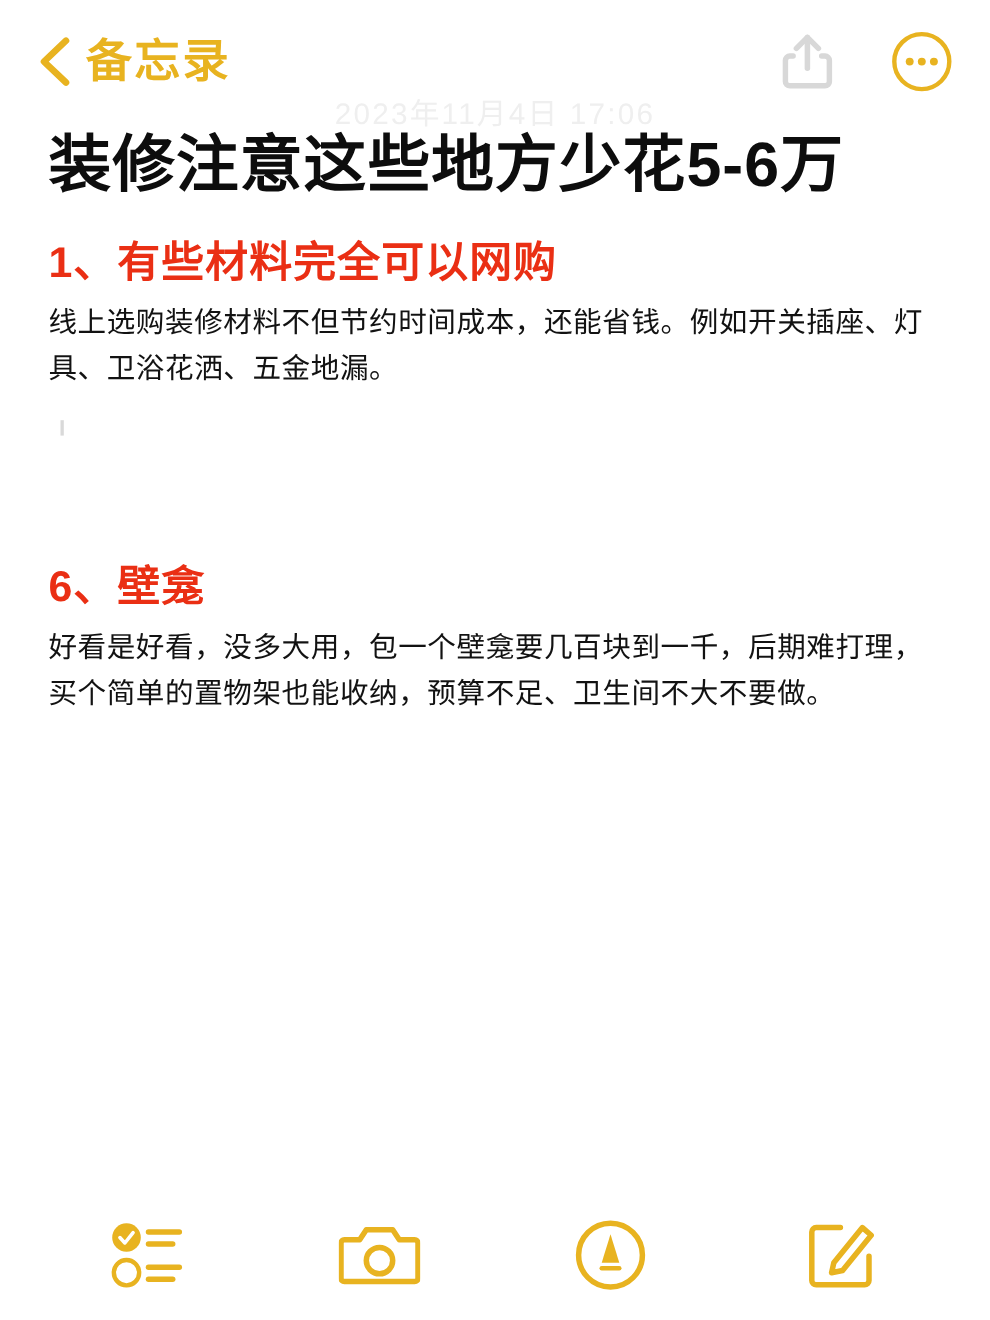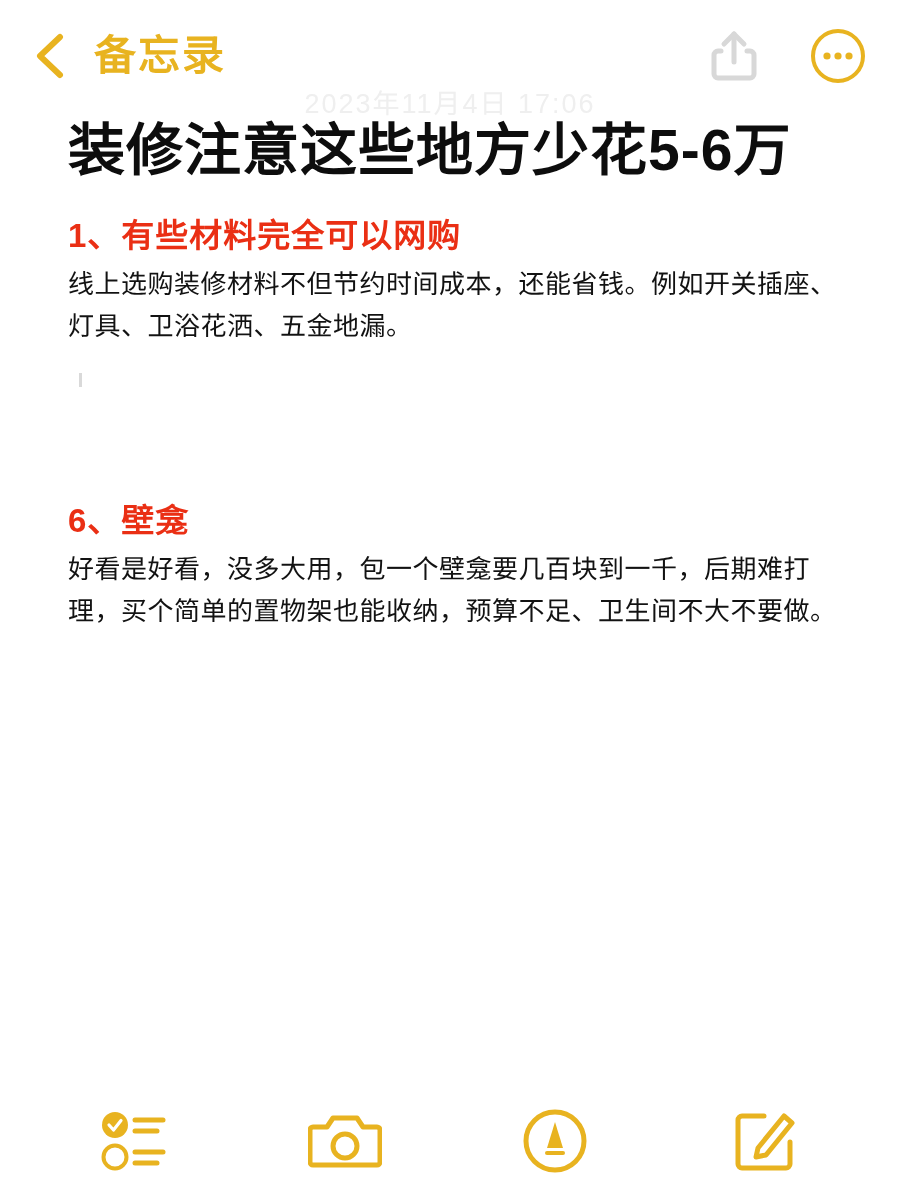--- a/index.html
+++ b/index.html
@@ -20,21 +20,21 @@
     height: 112px;
     position: relative;
     display: flex;
     align-items: center;
     padding: 0 34px;
     box-sizing: border-box;
   }
   .nav-left {
     display: flex;
     align-items: center;
-    gap: 30px;
+    gap: 14px;
     color: #e8b320;
   }
   .back-chevron {
     width: 30px;
     height: 46px;
     position: relative;
     flex: none;
   }
   .back-chevron svg { display: block; }
   .nav-title {
@@ -70,35 +70,34 @@
     color: #efefef;
     letter-spacing: 2px;
     pointer-events: none;
     user-select: none;
   }
 
   
   .note {
     padding: 0 44px;
     box-sizing: border-box;
-    margin-left: 24px;
   }
   .note-title {
     font-size: 57px;
     font-weight: bold;
     color: #0d0d0d;
     letter-spacing: 1px;
     line-height: 1.15;
     margin: 6px 0 26px 0;
     white-space: nowrap;
   }
   .section { margin-bottom: 8px; }
   .sec-head {
     color: #ea2f14;
-    font-size: 33px;
+    font-size: 39px;
     font-weight: bold;
     line-height: 1.55;
     margin-bottom: 2px;
     letter-spacing: 1px;
   }
   .sec-body {
     color: #121212;
     font-size: 26px;
     line-height: 1.62;
     letter-spacing: 0.5px;

